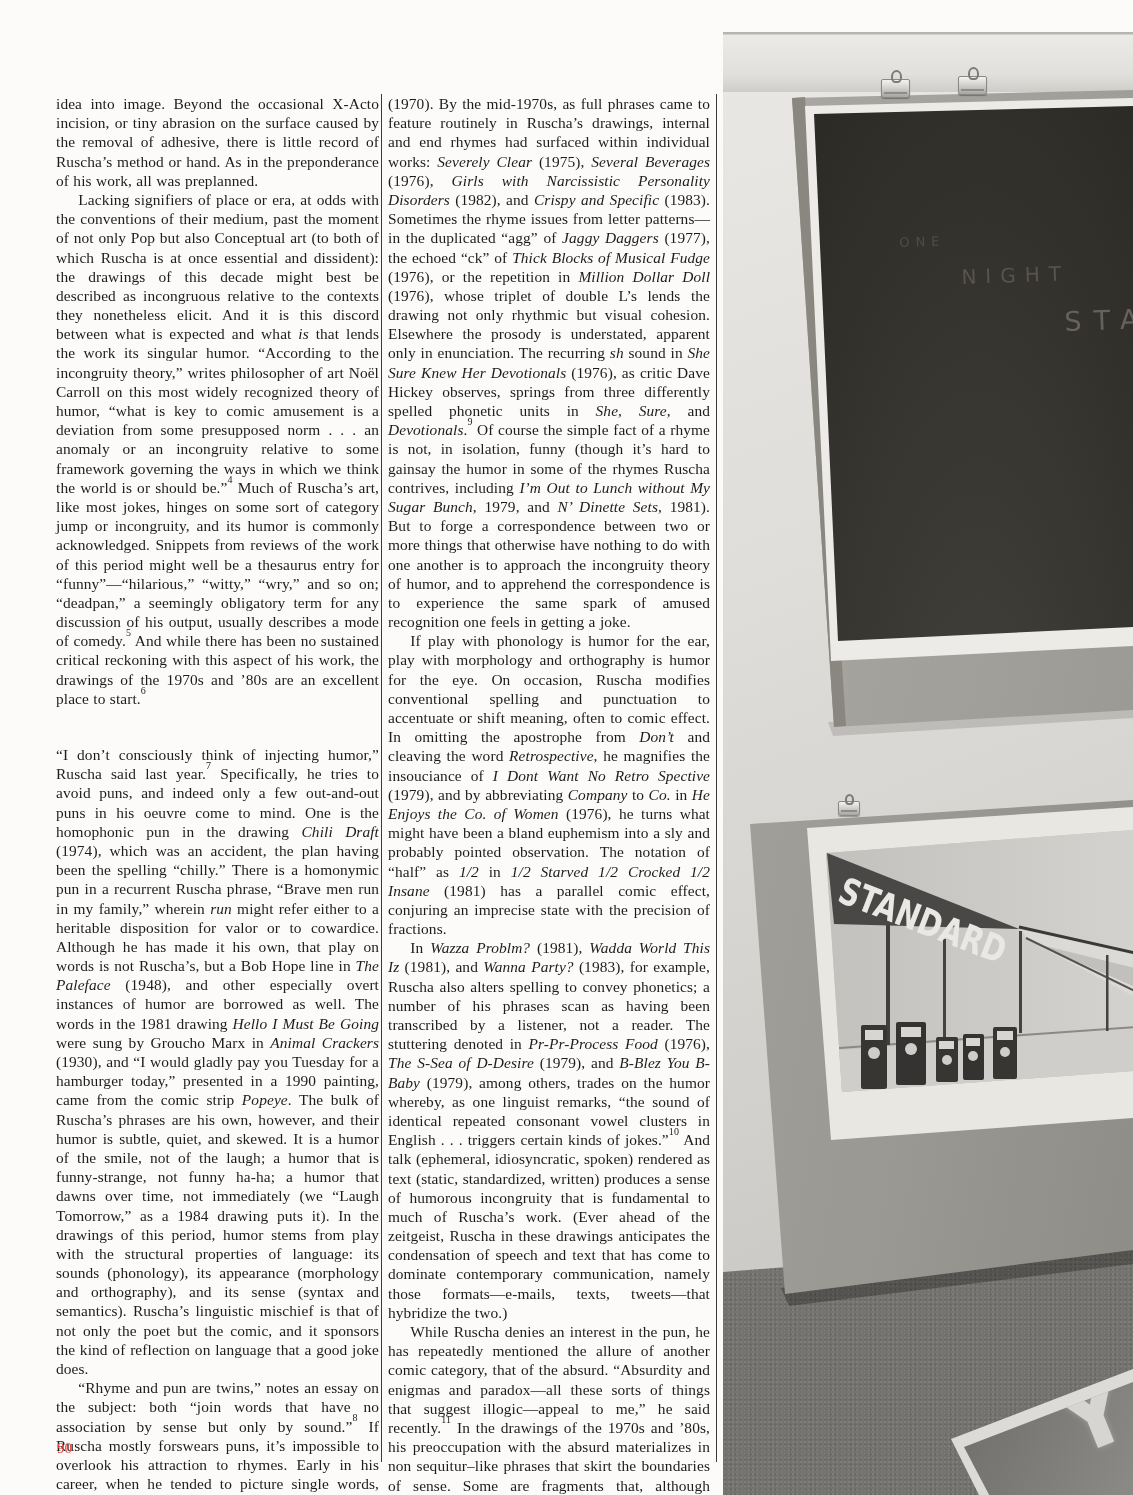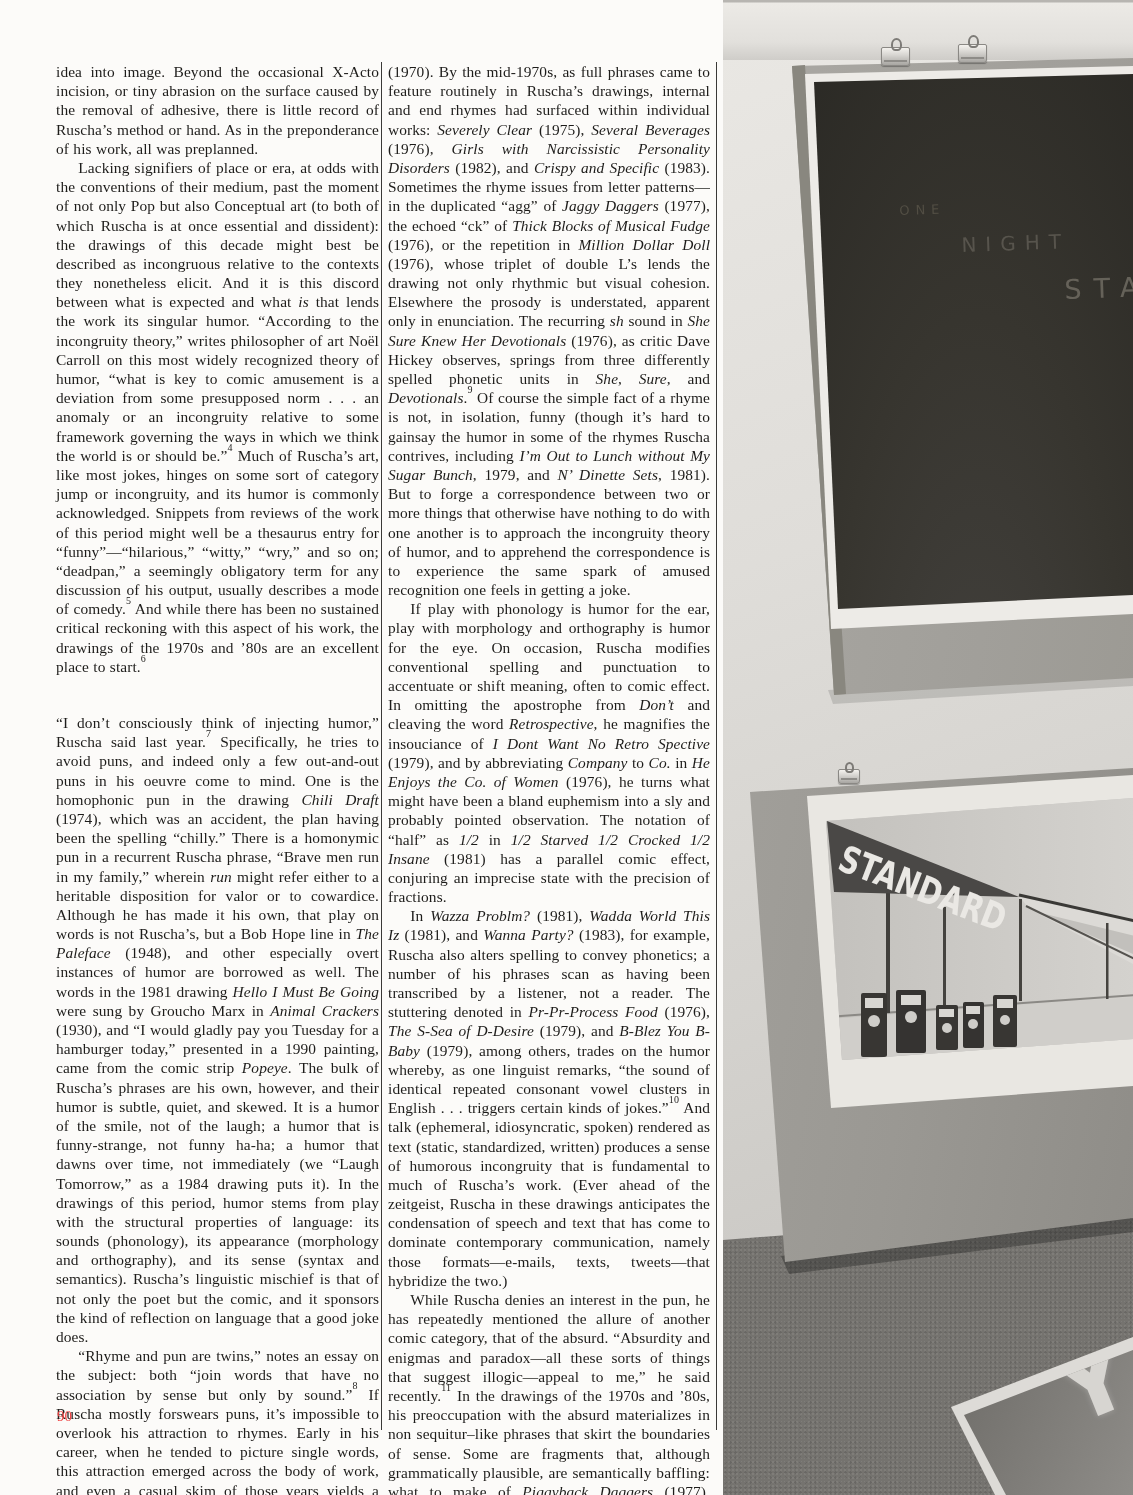--- a/index.html
+++ b/index.html
@@ -1,18 +1,18 @@
 <!DOCTYPE html>
 <html lang="en"><head>
 <meta charset="utf-8">
 <style>
   html,body{margin:0;padding:0;}
   body{width:1133px;height:1495px;background:#fcfbf9;overflow:hidden;position:relative;
        font-family:"Liberation Serif","DejaVu Serif",serif;color:#1d1c1a;}
-  .page{position:absolute;inset:0;}
+  .page{position:absolute;inset:0;margin-top:32px;}
 
   
   .col{position:absolute;top:62px;text-align:justify;font-size:15.4px;line-height:19.18px;
        letter-spacing:0.1px;word-spacing:0.4px;hyphens:auto;}
   .col p{margin:0;}
   .col p.indent{text-indent:1.45em;}
   .col p.section-break{margin-top:37px;}
   .col i{}
   sup{font-size:10px;line-height:0;position:relative;top:-4px;}
   #col1{left:56px;width:323px;}

